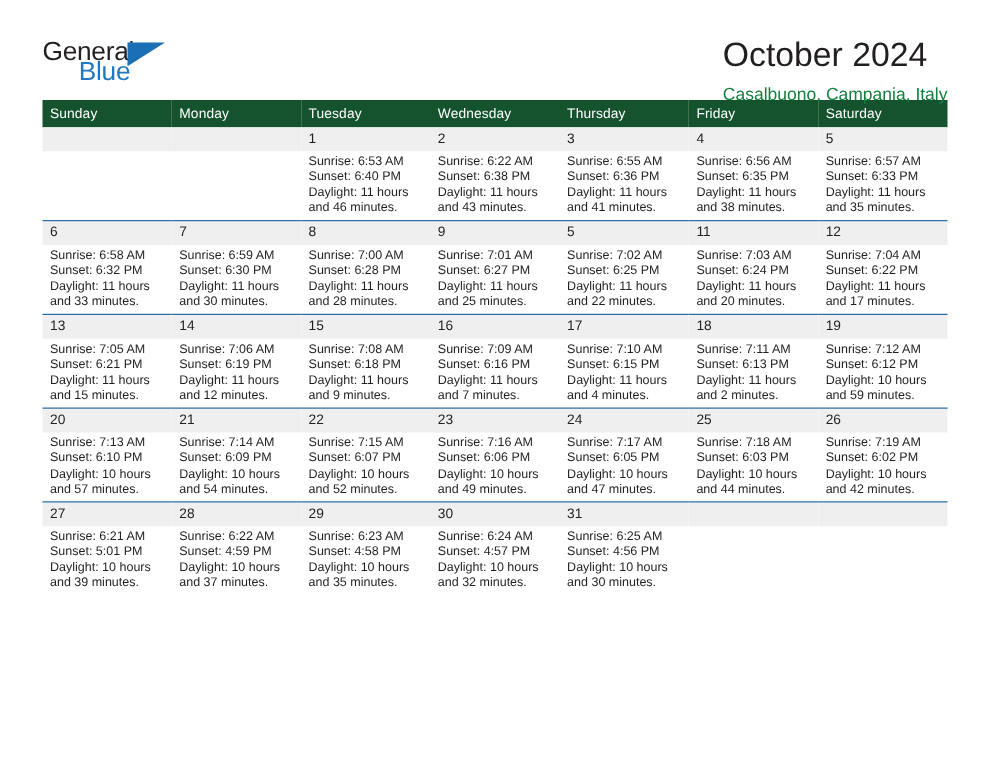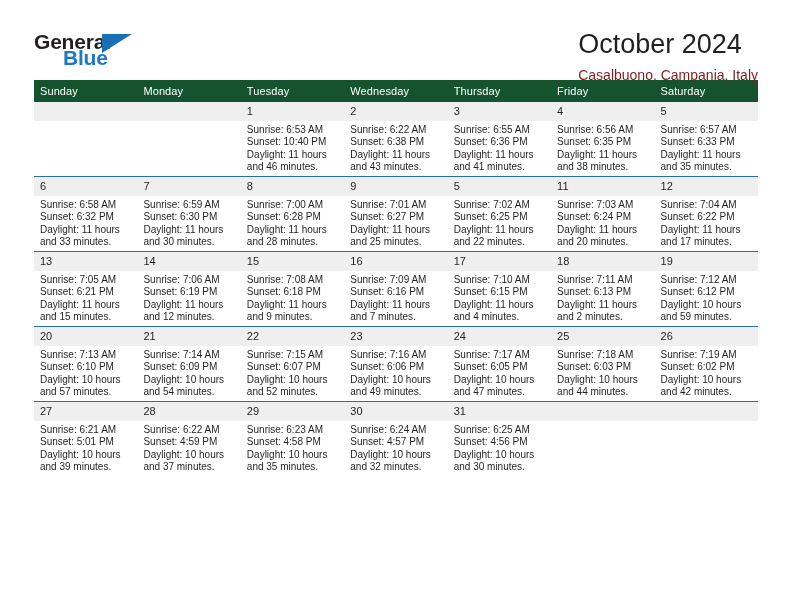--- a/index.html
+++ b/index.html
@@ -31,21 +31,20 @@
     padding-top: 28px;
     height: 72px;
     box-sizing: border-box;
   }
 
   .logo {
     position: relative;
     width: 110px;
     height: 50px;
     flex: none;
-    font-weight: bold;
   }
   .logo-general {
     position: absolute;
     left: 0;
     top: 2px;
     font-size: 21px;
     letter-spacing: -0.2px;
     color: #231f20;
     font-family: "Liberation Sans", sans-serif;
   }
@@ -74,21 +73,21 @@
   }
   .cal-title {
     font-size: 27px;
     color: #231f20;
     line-height: 32px;
     font-weight: normal;
     margin: 0;
   }
   .cal-sub {
     font-size: 14px;
-    color: #7f1d1d;
+    color: #15803d;
     line-height: 20px;
     margin: 5px 0 0 0;
   }
 
   
   .calendar {
     margin-top: 8px;
     width: 724px;
     border-collapse: collapse;
     table-layout: fixed;
@@ -173,21 +172,21 @@
           <td>
             <div class="daynum empty">&nbsp;</div>
           </td>
           <td>
             <div class="daynum empty">&nbsp;</div>
           </td>
           <td>
             <div class="daynum">1</div>
             <div class="info">
               <div>Sunrise: 6:53 AM</div>
-              <div>Sunset: 10:40 PM</div>
+              <div>Sunset: 6:40 PM</div>
               <div>Daylight: 11 hours</div>
               <div>and 46 minutes.</div>
             </div>
           </td>
           <td>
             <div class="daynum">2</div>
             <div class="info">
               <div>Sunrise: 6:22 AM</div>
               <div>Sunset: 6:38 PM</div>
               <div>Daylight: 11 hours</div>

